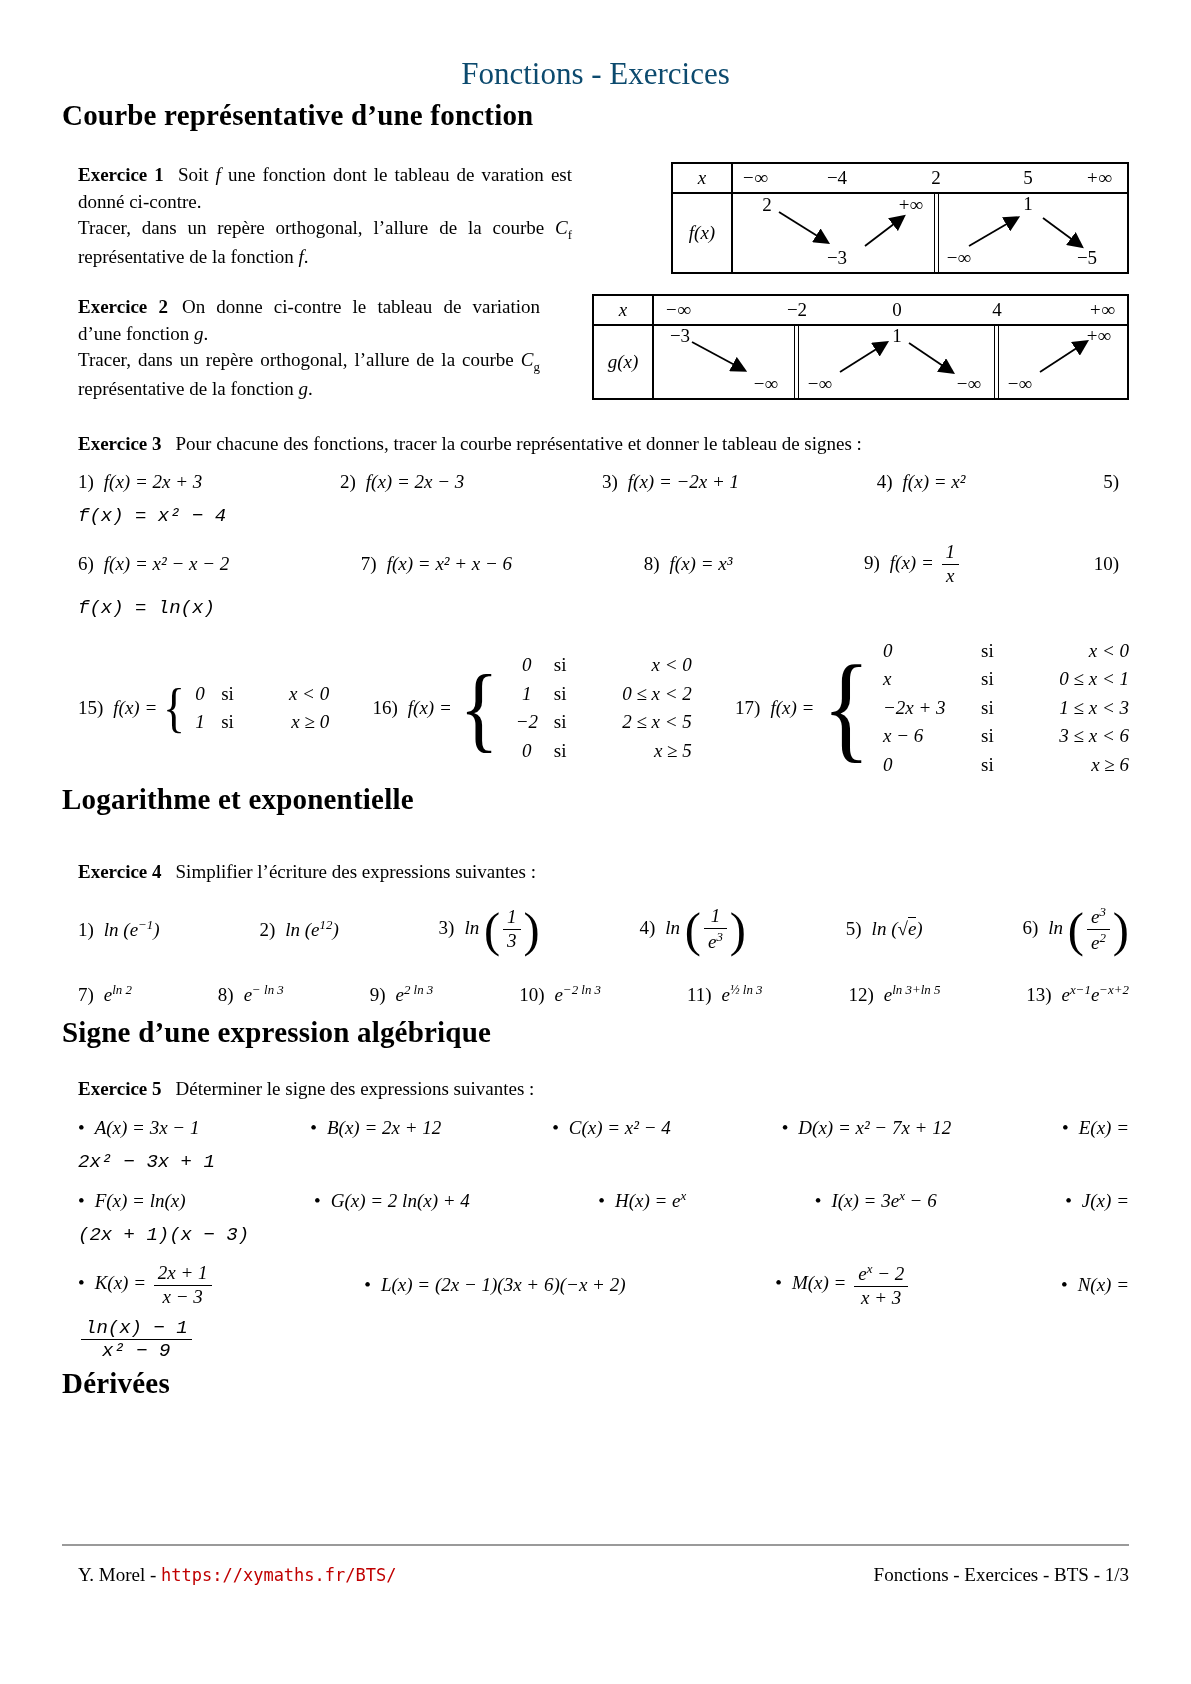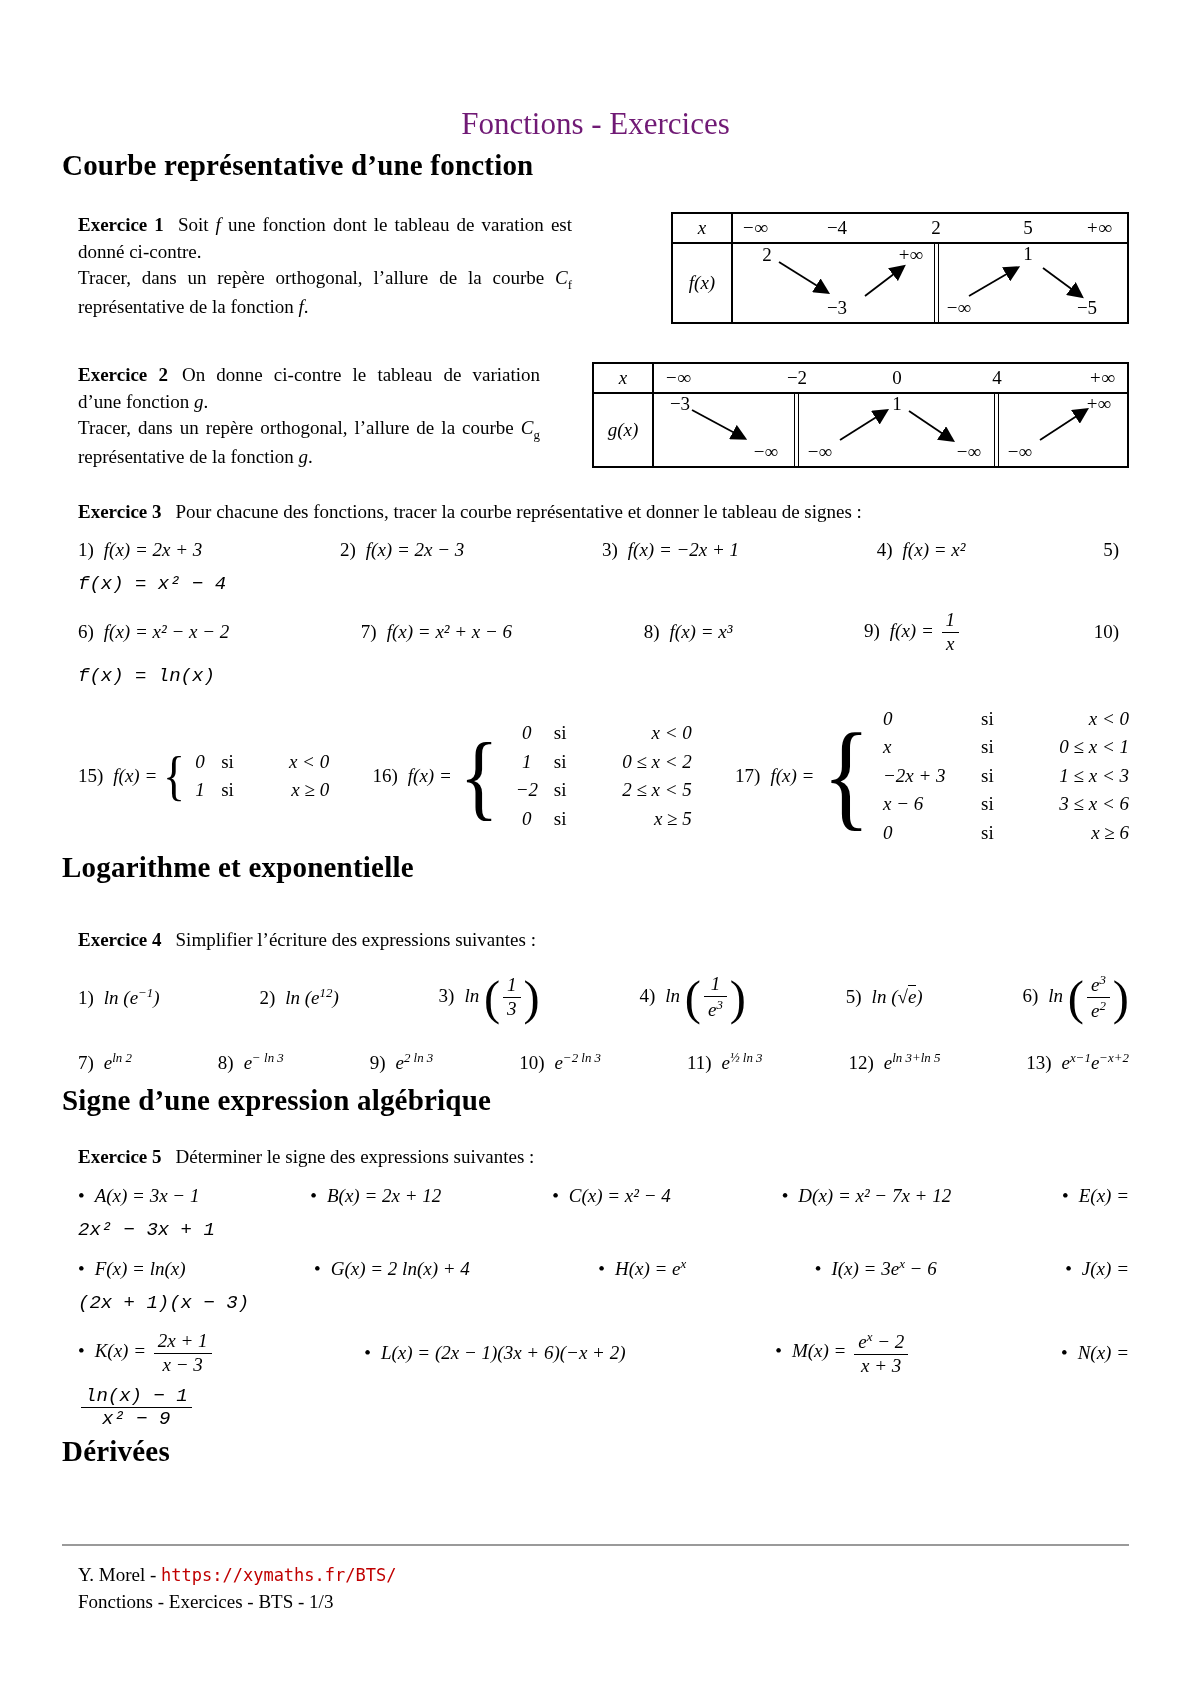--- a/index.html
+++ b/index.html
@@ -1,37 +1,37 @@
 <!DOCTYPE html>
 <html><head>
 <meta charset="utf-8">
 <style>
   html,body{margin:0;padding:0;background:#fff;}
   .page{position:relative;width:1191px;height:1684px;background:#fff;overflow:hidden;
         font-family:"Liberation Serif","DejaVu Serif",serif;font-size:19px;color:#000;line-height:1.4;}
   .content{padding:0 62px;}
-  .title{padding-top:102px;text-align:center;font-size:31px;color:#701a75;}
+  .title{padding-top:52px;text-align:center;font-size:31px;color:#0c4a6e;}
   h2.section{font-size:29px;font-weight:700;margin:0;letter-spacing:.2px;}
   .s1{margin-top:12px;}
   .s2{margin-top:30px;}
   .s3{margin-top:28px;}
   .s4{margin-top:30px;}
   .m{font-style:italic;}
   .inum{font-style:normal;margin-right:10px;}
   sup{font-size:68%;}
   sub{font-size:68%;}
   frac{display:inline-flex;flex-direction:column;text-align:center;vertical-align:middle;margin:0 3px;line-height:1.2;}
   fn{border-bottom:1.4px solid #000;padding:0 4px;display:block;}
   fd{padding:0 4px;display:block;}
   bp{font-style:normal;font-size:255%;font-weight:200;vertical-align:middle;line-height:0;}
   ov{border-top:1.3px solid #000;}
   
   .exrow{display:flex;justify-content:space-between;align-items:flex-start;padding-left:16px;}
   .exrow1{margin-top:26px;}
-  .exrow2{margin-top:38px;}
+  .exrow2{margin-top:20px;}
   .extext1{width:494px;text-align:justify;}
   .extext2{width:462px;text-align:justify;}
   .ex-head{font-weight:700;margin-right:14px;}
   .ex-intro{padding-left:16px;text-align:justify;}
   .ex3-intro{margin-top:28px;}
   .ex4-intro{margin-top:40px;}
   .ex5-intro{margin-top:24px;}
   .exline{display:flex;justify-content:space-between;align-items:center;padding-left:16px;margin-top:12px;}
   .exline-left{justify-content:flex-start;gap:62px;}
   .exline .item{white-space:nowrap;}
@@ -65,21 +65,21 @@
   .pw17 .pw-row{grid-template-columns:88px 20px 118px;}
   .pw-v{font-style:italic;}
   .pw16 .pw-v{text-align:center;}
   .pw-si{font-style:normal;}
   .pw-c{font-style:italic;text-align:right;white-space:nowrap;}
   .ex4line{min-height:64px;margin-top:12px;}
   .ex4line2{margin-top:16px;min-height:34px;}
   
   .footer{position:absolute;left:62px;right:62px;top:1544px;}
   .footer-rule{border-top:2px solid #9a9a9a;margin-bottom:16px;}
-  .footer-row{display:flex;justify-content:space-between;padding-left:16px;flex-direction:column;}
+  .footer-row{display:flex;justify-content:space-between;padding-left:16px;}
   .footer-url{font-family:"DejaVu Sans Mono","Liberation Mono",monospace;color:#c00000;font-size:17px;text-decoration:none;}
 </style>
 </head>
 <body>
 
 <div class="page">
   <div class="content">
 
     <div class="title">Fonctions - Exercices</div>
 

